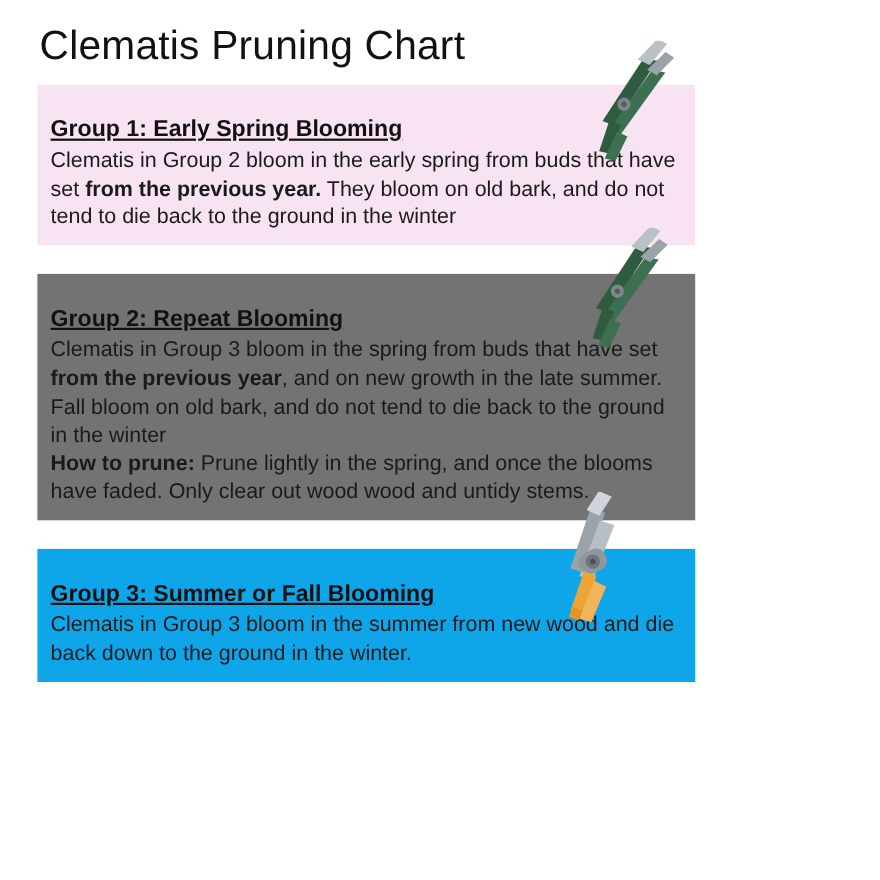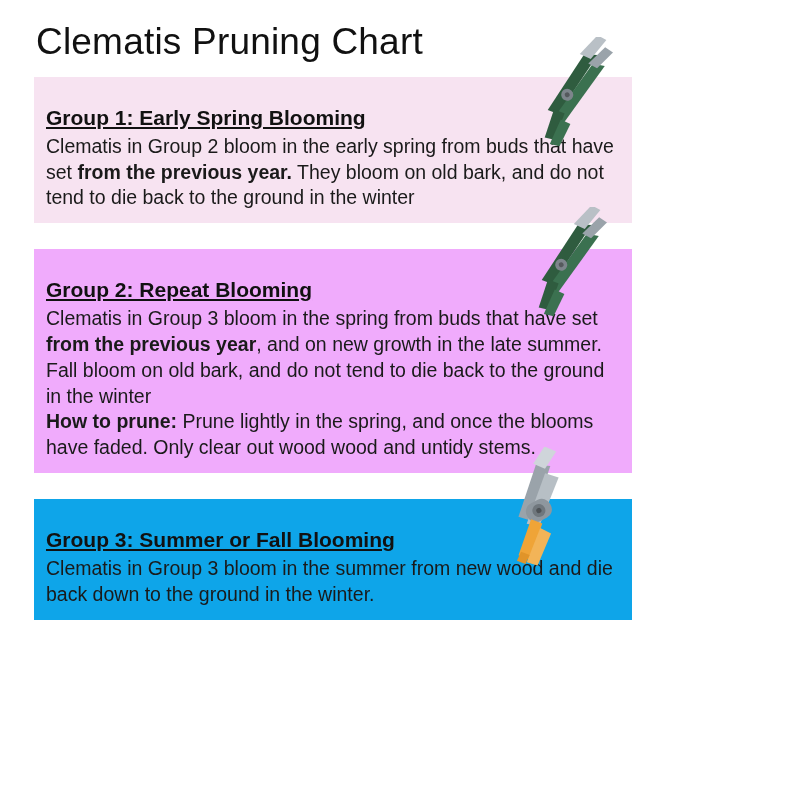--- a/index.html
+++ b/index.html
@@ -30,21 +30,21 @@
     margin: 0 0 14px 2px;
     color: #111111;
   }
   .group-block {
     position: relative;
     box-sizing: border-box;
     padding: 28px 14px 12px 12px;
     margin-bottom: 26px;
   }
   .group-1 { background: #f7e3f1; }
-  .group-2 { background: #f0abfc; }
+  .group-2 { background: #737373; }
   .group-3 { background: #0ea5e9; }
 
   .group-heading {
     font-size: 21px;
     font-weight: bold;
     text-decoration: underline;
     margin: 0 0 3px 0;
     line-height: 1.25;
     color: #111111;
   }

